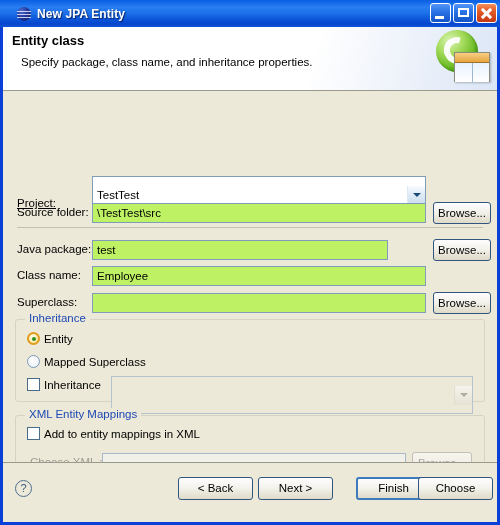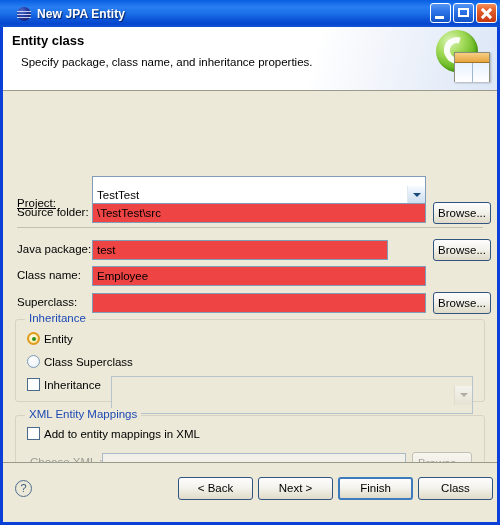--- a/index.html
+++ b/index.html
@@ -216,21 +216,21 @@
     color: #000000;
     white-space: nowrap;
   }
   .lbl.disabled { color: #9d9d94; }
 
   .tfield {
     position: absolute;
     height: 20px;
     box-sizing: border-box;
     border: 1px solid #7f9db9;
-    background: #ef4444;
+    background: #bef264;
     font-family: "Liberation Sans", sans-serif;
     font-size: 11.5px;
     color: #000000;
     padding: 0 2px 0 4px;
     line-height: 18px;
     outline: none;
   }
   .tfield.disabled {
     background: #f1f0e9;
     border-color: #a9b9c9;
@@ -407,20 +407,21 @@
     font-size: 11.5px;
     color: #000000;
     cursor: default;
     padding: 0;
     text-align: center;
     line-height: 21px;
   }
   .fbtn.default {
     border: 2px solid #3d7bbd;
     line-height: 19px;
+    margin-left: 18px;
   }
 </style>
 </head>
 <body>
 
 <div id="window">
 
   <div class="titlebar">
     <div class="title-icon">
       <div class="sphere"></div>
@@ -491,21 +492,21 @@
         <div class="group-legend">Inheritance</div>
       </div>
 
       <div class="radio-row" style="left:24px; top:241px;">
         <div class="radio checked"></div>
         <div class="ctl-label">Entity</div>
       </div>
 
       <div class="radio-row" style="left:24px; top:264px;">
         <div class="radio"></div>
-        <div class="ctl-label">Class Superclass</div>
+        <div class="ctl-label">Mapped Superclass</div>
       </div>
 
       <div class="check-row" style="left:24px; top:287px;">
         <div class="checkbox"></div>
         <div class="ctl-label">Inheritance</div>
       </div>
 
       <div class="combo disabled" style="left:108px; top:285px; width:362px;">
         <div class="cval"></div>
         <div class="carrow">
@@ -526,17 +527,17 @@
       <input class="tfield disabled" type="text" style="left: 99px; top: 362px; width: 304px;" disabled="" value="">
       <button class="btn disabled" style="left:409px; top:361px; width:60px;" disabled="">Browse...</button>
 
     </div>
 
     <div class="footer">
       <div class="help-icon">?</div>
       <button class="fbtn" style="left:175px;">&lt; Back</button>
       <button class="fbtn" style="left:255px;">Next &gt;</button>
       <button class="fbtn default" style="left:335px;">Finish</button>
-      <button class="fbtn" style="left:415px;">Class</button>
+      <button class="fbtn" style="left:415px;">Choose</button>
     </div>
 
   </div>
 </div>
 
 </body></html>

